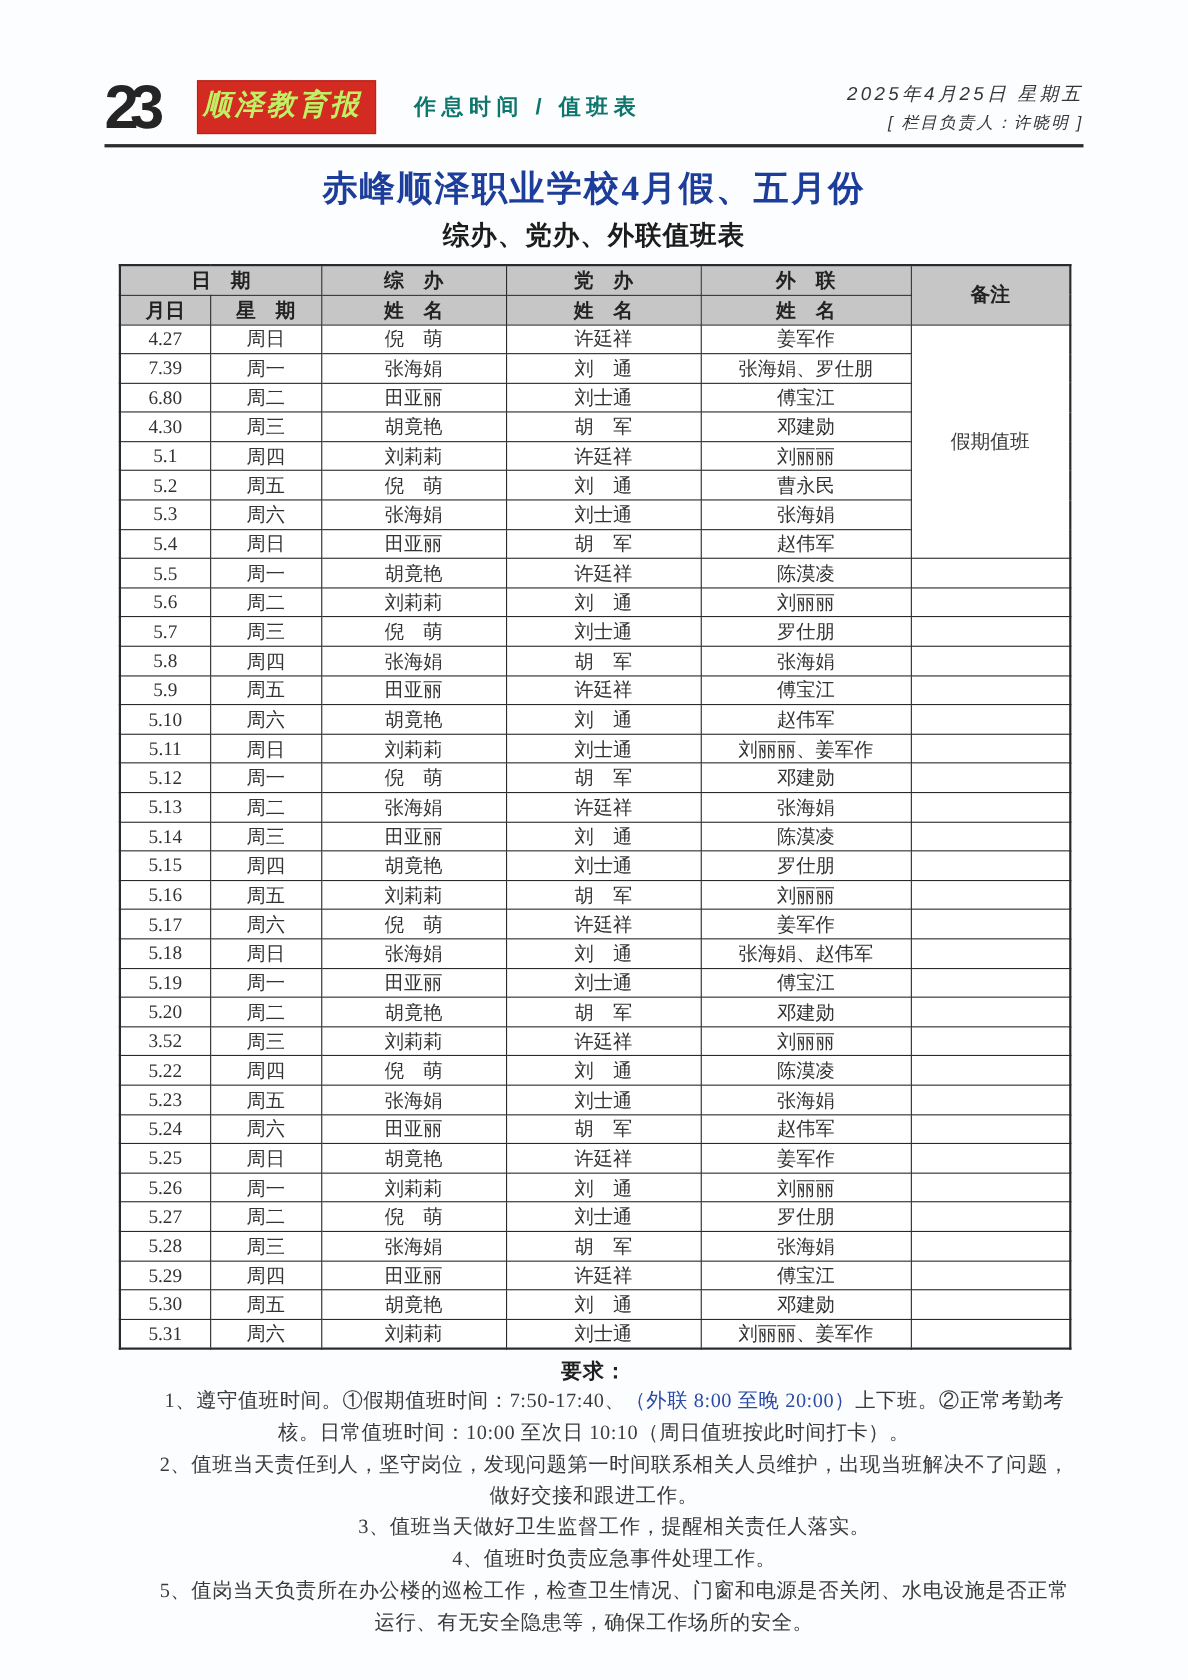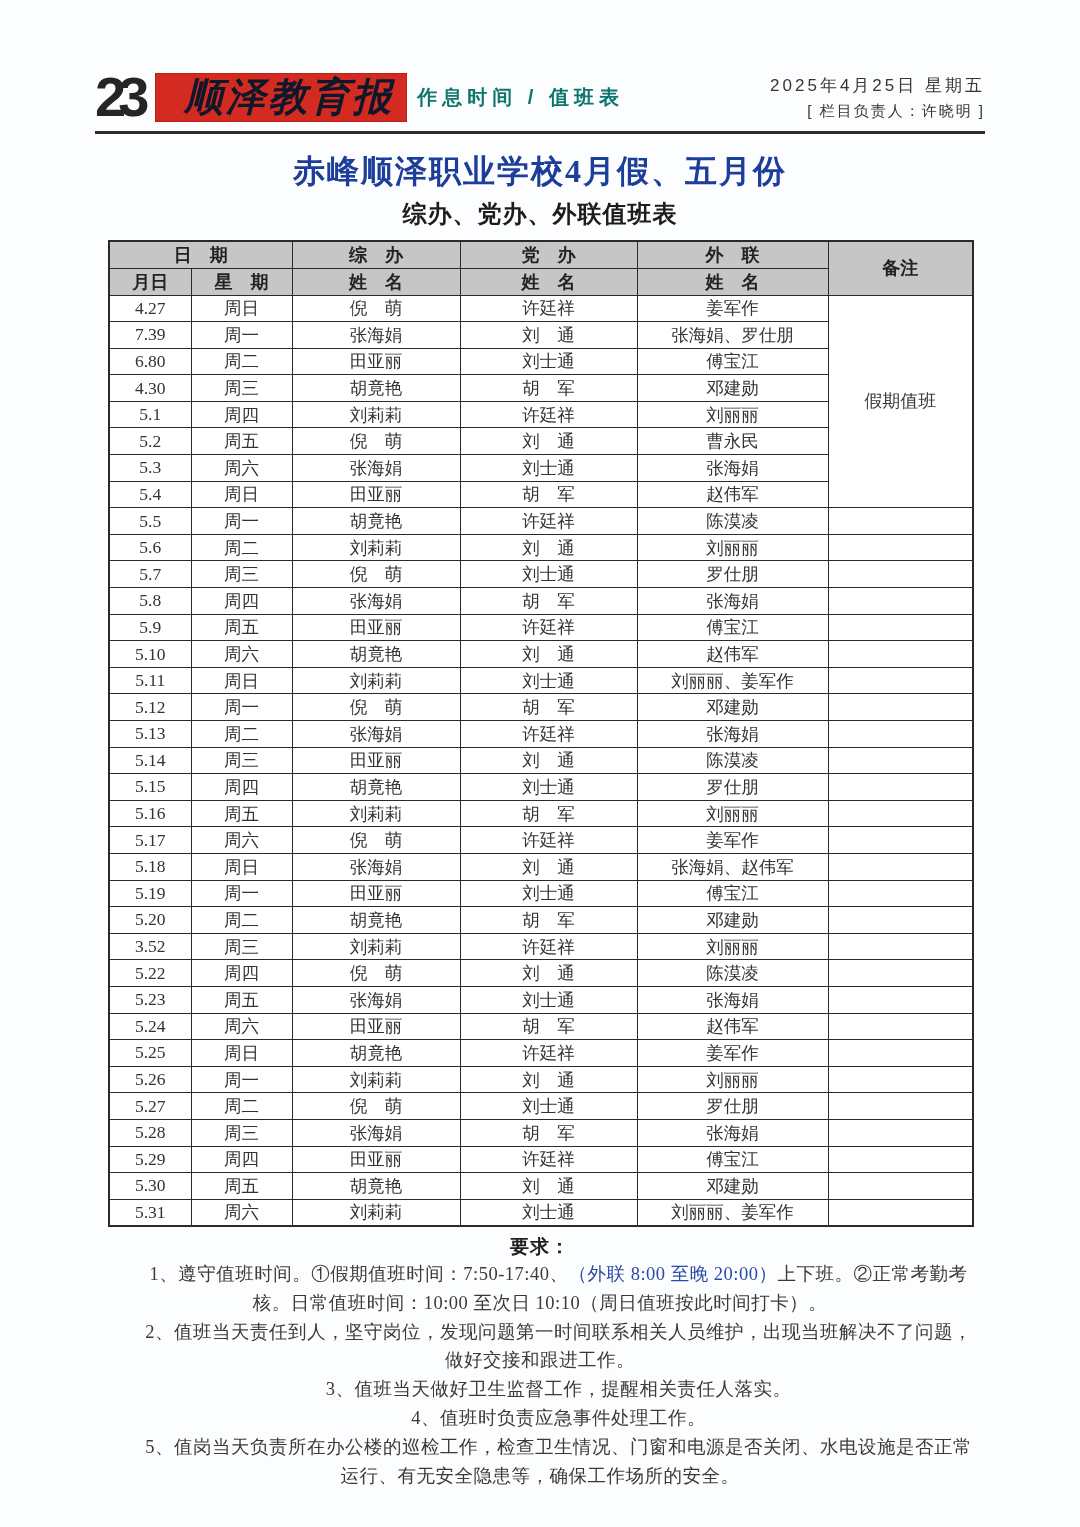--- a/index.html
+++ b/index.html
@@ -14,44 +14,45 @@
   html,body{margin:0;padding:0;}
   body{
     width:1080px;height:1527px;overflow:hidden;
     background:#fcfdfe;
     color:var(--ink);
     font-family:"Liberation Serif","DejaVu Serif",serif;
   }
   .page{padding:72px 95px 0 95px;}
 
   
-  .mast{display:flex;align-items:center;}
+  .mast{display:flex;align-items:center;gap:24px;}
   .page-num{
     font-family:"Liberation Sans","DejaVu Sans",sans-serif;
     font-weight:900;font-size:56px;line-height:50px;
     letter-spacing:-8px;color:#252525;padding-right:8px;
   }
   .mast-box{
-    background:var(--red);color:#0f172a;
-    font-weight:bold;font-size:39px;line-height:33px;
-    padding:7px 13px 9px 29px;margin:0 10px 0 6px;
+    background:var(--red);color:#bef264;
+    font-weight:bold;font-size:26px;line-height:33px;
+    padding:7px 13px 9px 5px;margin:0 10px 0 6px;
     letter-spacing:3px;
     font-family:"DejaVu Serif","Liberation Serif",serif;
     font-style:italic;
     box-shadow:0 0 0 1px #b82018 inset;
   }
   .section-title{
     font-family:"Liberation Sans","DejaVu Sans",sans-serif;
     font-weight:bold;font-size:20px;color:#0f766e;letter-spacing:5px;
     white-space:nowrap;
   }
   .mast-right{
     margin-left:auto;text-align:right;
     font-family:"Liberation Sans","DejaVu Sans",sans-serif;
     color:#353535;
+    font-style:italic;
   }
   .mast-date{font-size:17px;letter-spacing:3px;}
   .mast-editor{font-size:15px;letter-spacing:2px;margin-top:5px;}
   .mast-rule{border-bottom:3px solid #2c2c2c;margin-top:9px;}
 
   
   .doc-title{
     text-align:center;margin-top:16px;
     color:var(--blue);font-weight:bold;font-size:32px;letter-spacing:2px;
   }

